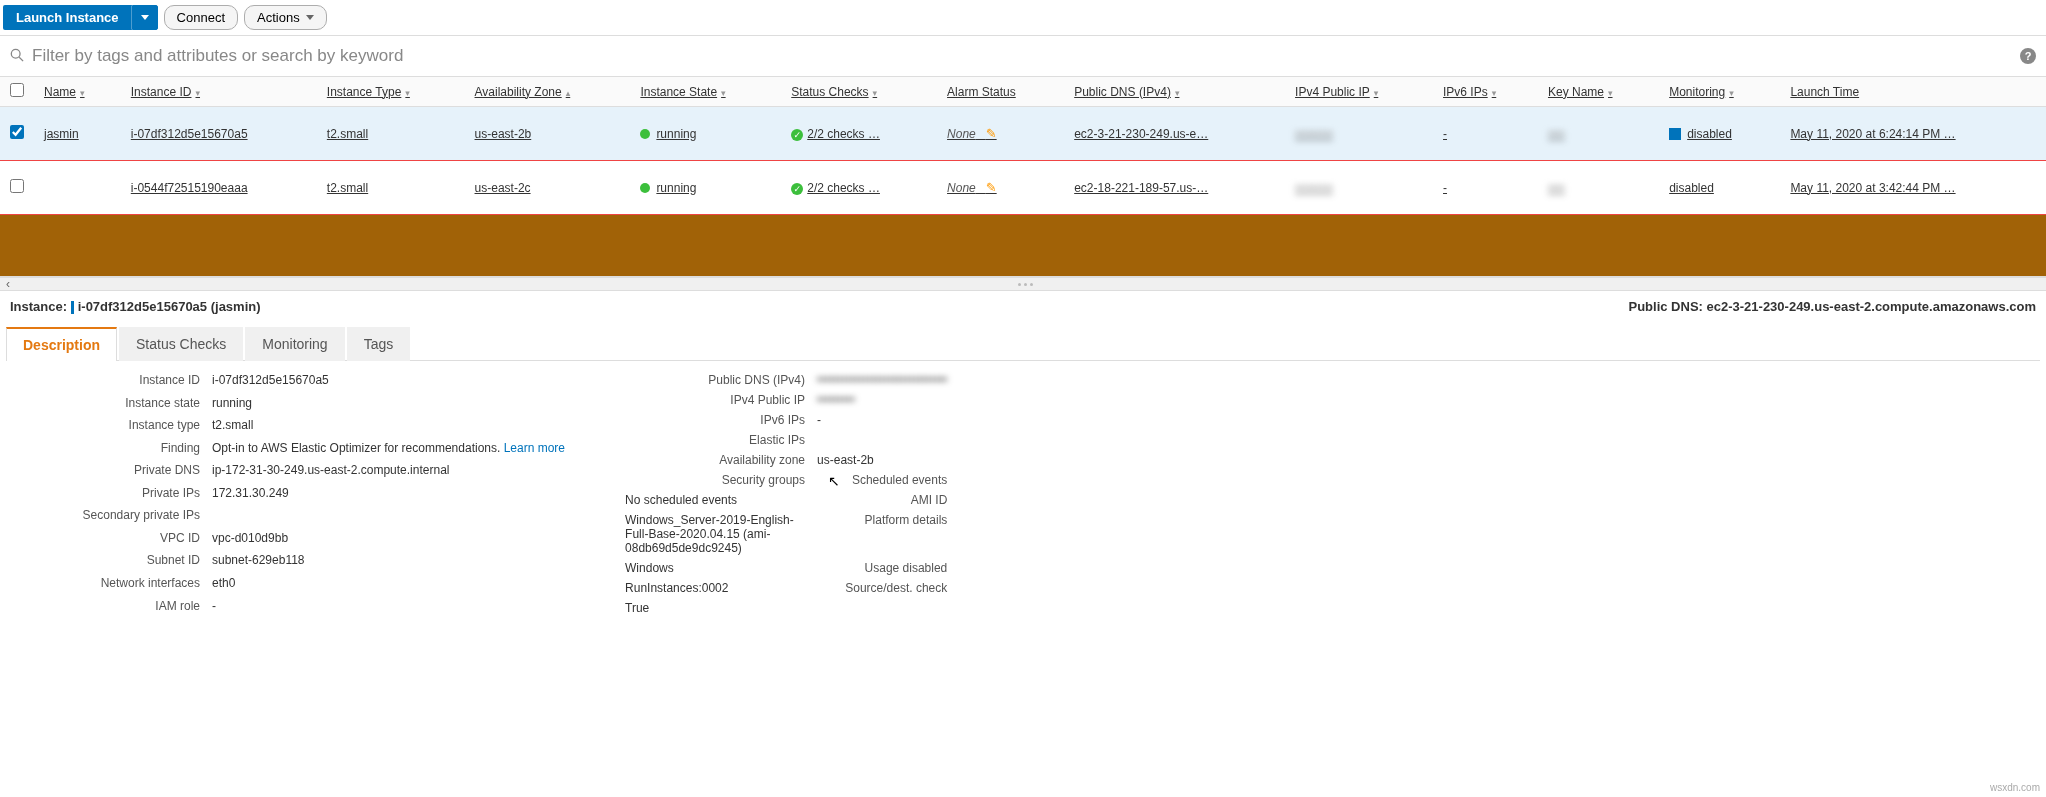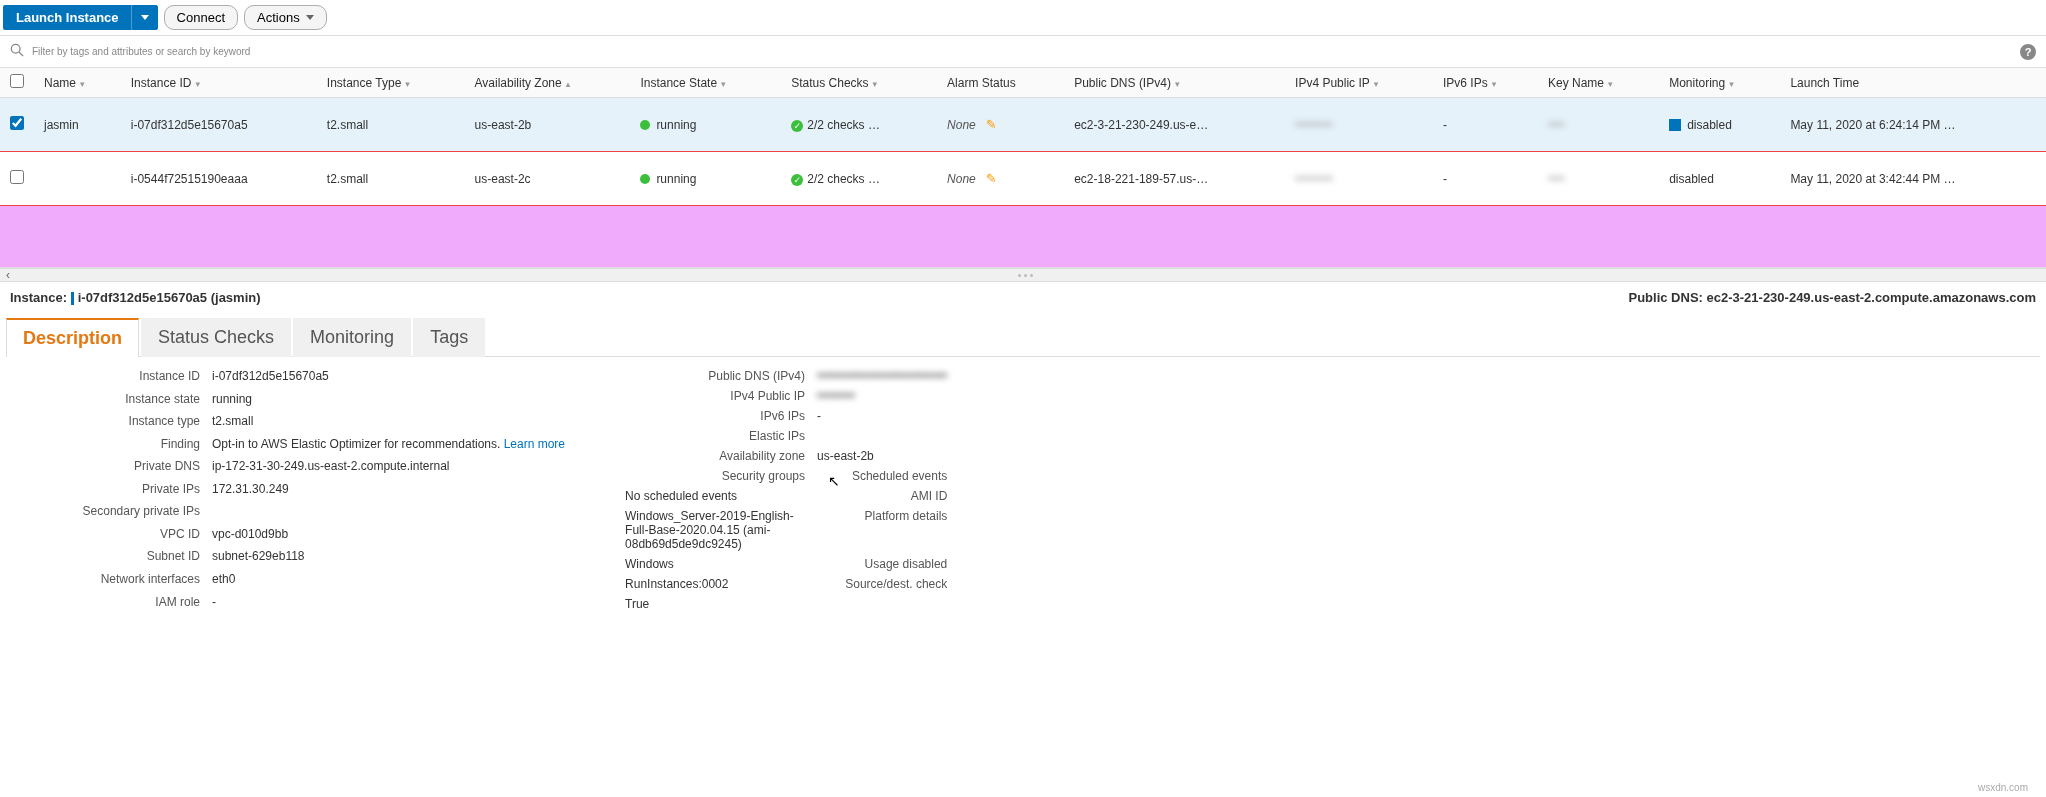--- a/index.html
+++ b/index.html
@@ -7,63 +7,63 @@
   
   .toolbar { padding: 5px 3px; display: flex; gap: 6px; align-items: stretch; }
   .btn { border: 1px solid #adadad; background: #f5f5f5; padding: 4px 12px; font-size: 13px; cursor: pointer; border-radius: 10px; display: inline-flex; align-items: center; gap: 6px; }
   .btn-primary { background: #0073bb; border-color: #0073bb; color: #fff; font-weight: bold; }
   .btn-split { display: flex; border-radius: 6px; }
   .btn-split .btn-primary:first-child { border-radius: 2px 0 0 2px; border-right: 1px solid rgba(255,255,255,.3); }
   .btn-drop { background: #0073bb; color:#fff; border-color:#0073bb; border-radius: 0 2px 2px 0; padding: 4px 8px; }
   .caret { width:0; height:0; border-left:4px solid transparent; border-right:4px solid transparent; border-top:5px solid currentColor; display:inline-block; }
 
   .filter-bar { border-top:1px solid #ddd; border-bottom:1px solid #ddd; padding: 6px 10px; display:flex; align-items:center; gap:8px; background:#fff; }
-  .filter-input { flex:1; border:none; outline:none; font-size:10px; color:#555; padding:4px 0; }
+  .filter-input { flex:1; border:none; outline:none; font-size:17px; color:#555; padding:4px 0; }
   .filter-input::placeholder { color:#888; }
   .info-circle { width:16px; height:16px; border-radius:50%; background:#888; color:#fff; font-size:11px; font-weight:bold; display:flex; align-items:center; justify-content:center; }
 
   .table-wrap { overflow-x:auto; background:#fafafa; }
   table.instances { width:100%; border-collapse:collapse; font-size:12px; }
   table.instances th { text-align:left; font-weight:normal; color:#333; padding:6px 10px; border-bottom:1px solid #ddd; background:#fafafa; position:relative; white-space:nowrap; }
   table.instances th .sort { color:#999; font-size:9px; margin-left:4px; }
   table.instances td { padding:18px 10px; border-bottom:1px solid #ef4444; white-space:nowrap; background:#fff; }
   tr.selected td { background:#e6f2fa; }
   input[type=checkbox] { width:14px; height:14px; }
   .chk-sel { accent-color:#0073bb; }
 
   .status-dot { width:10px; height:10px; border-radius:50%; display:inline-block; margin-right:6px; vertical-align:middle; }
   .green { background:#3cbf3c; }
   .check-icon { width:12px; height:12px; border-radius:50%; background:#3cbf3c; display:inline-flex; align-items:center; justify-content:center; color:#fff; font-size:9px; margin-right:4px; }
   .italic { font-style:italic; color:#555; }
   .pencil { color:#ff9900; font-size:13px; }
   .blurred { filter: blur(3px); color:#999; user-select:none; }
   .mon-sq { width:12px; height:12px; background:#0073bb; display:inline-block; margin-right:6px; vertical-align:middle; }
 
-  .table-area { min-height:200px; border-bottom:1px solid #ddd; background:#f0abfc; }
+  .table-area { min-height:200px; border-bottom:1px solid #ddd; background:#a16207;text-decoration:underline; }
 
   .splitter { height:14px; background:#f0f0f0; border-top:1px solid #ddd; border-bottom:1px solid #ddd; display:flex; align-items:center; padding:0 6px; color:#666; font-size:12px; cursor:row-resize; }
   .grip-dots { margin:0 auto; display:flex; gap:3px; }
   .grip-dots span { width:3px; height:3px; background:#bbb; border-radius:50%; display:block; }
 
   .detail-header { padding:8px 10px; font-size:13px; display:flex; gap:20px; align-items:baseline;justify-content:space-between; }
   .detail-header b { font-weight:bold; }
   .sel-bar { display:inline-block; width:3px; height:13px; background:#0073bb; margin-right:4px; vertical-align:middle; }
 
   .tabs { display:flex; border-bottom:1px solid #ddd; margin:4px 6px 0; }
-  .tab { padding:8px 16px; font-size:18px; color:#555; cursor:pointer; border:1px solid transparent; border-bottom:none; background:#f0f0f0; margin-right:2px; position:relative; top:1px; }
+  .tab { padding:8px 16px; font-size:14px; color:#555; cursor:pointer; border:1px solid transparent; border-bottom:none; background:#f0f0f0; margin-right:2px; position:relative; top:1px; }
   .tab.active { background:#fff; border-color:#ddd #ddd #fff; color:#e47911; border-top:2px solid #e47911; font-weight:bold; }
 
   .desc-content { padding:12px 20px; display:flex; gap:60px; }
   .desc-col { display:grid; grid-template-columns: 180px 1fr; row-gap:6px; column-gap:12px; font-size:12px; }
   .desc-col .lbl { text-align:right; color:#555; }
   .desc-col .val { color:#333; }
   .link { color:#0073bb; cursor:pointer; }
   .highlight-box { border:2px solid #c00; padding:2px 4px; margin:-2px -4px; }
 
-  .watermark { position:fixed; bottom:4px; right:18px; font-size:10px; color:#aaa; }
+  .watermark { position:fixed; bottom:4px; right:6px; font-size:10px; color:#aaa; }
   .cursor { position:absolute; left:828px; top:473px; font-size:14px; color:#000; pointer-events:none; }
 </style>
 </head>
 <body>
 
 <div class="toolbar">
   <div class="btn-split">
     <button class="btn btn-primary">Launch Instance</button>
     <button class="btn btn-drop">
         <span class="caret"></span>

